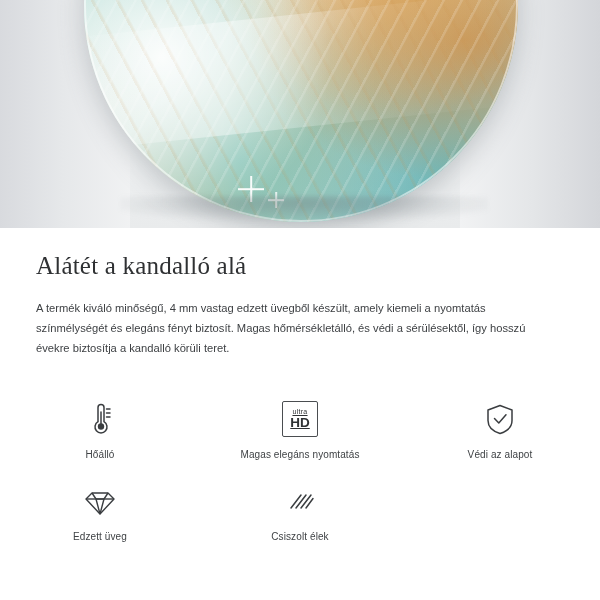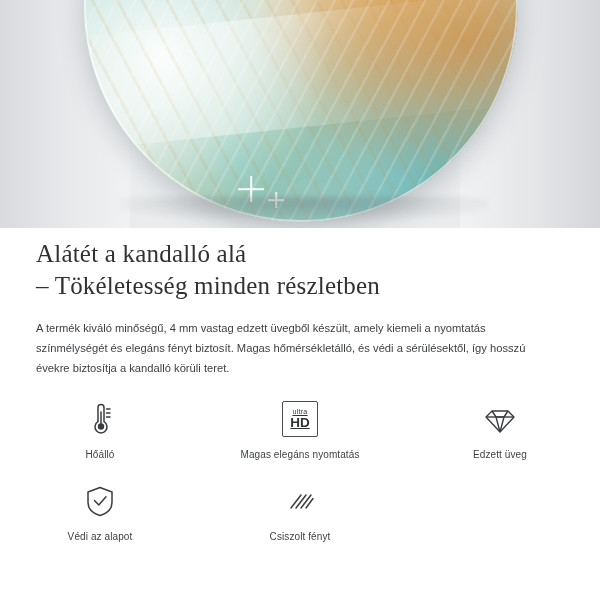--- a/index.html
+++ b/index.html
@@ -134,21 +134,21 @@
 
   
   .content {
     position: absolute;
     left: 0;
     top: 228px;
     width: 600px;
   }
   .headline {
     margin: 0;
-    padding: 10px 36px 0 36px;
+    padding: 22px 36px 0 36px;
     font-family: "Liberation Serif", serif;
     font-weight: 400;
     font-size: 25px;
     line-height: 32px;
     color: #2f3133;
     letter-spacing: 0.2px;
   }
   .headline .l2 { display: block; }
 
   .paragraph {
@@ -224,21 +224,20 @@
     </div>
 
     <div class="sparkle s1"></div>
     <div class="sparkle s2"></div>
     <div class="hero-shadow"></div>
   </div>
 
   <div class="content">
     <h1 class="headline">
       <span>Alátét a kandalló alá</span>
-      <span class="l2">– Tökéletesség minden részletben</span>
     </h1>
     <p class="paragraph">A termék kiváló minőségű, 4 mm vastag edzett üvegből készült, amely kiemeli a nyomtatás színmélységét és elegáns fényt biztosít. Magas hőmérsékletálló, és védi a sérülésektől, így hosszú évekre biztosítja a kandalló körüli teret.</p>
   </div>
 
   <div class="features">
 
     <div class="feature">
       <div class="feature-icon">
         <svg width="40" height="40" viewBox="0 0 40 40" fill="none" stroke="#3a3d40" stroke-width="1.5" stroke-linecap="round">
           <path d="M18 8.5a3 3 0 0 1 6 0v14.2a6 6 0 1 1-6 0z"></path>
@@ -257,48 +256,48 @@
         <div class="hd-badge">
           <span class="u">ultra</span>
           <span class="hd">HD</span>
         </div>
       </div>
       <div class="feature-label">Magas elegáns nyomtatás</div>
     </div>
 
     <div class="feature">
       <div class="feature-icon">
+        <svg width="40" height="40" viewBox="0 0 40 40" fill="none" stroke="#3a3d40" stroke-width="1.5" stroke-linejoin="round" stroke-linecap="round">
+          <path d="M20 6.5 L32 11 v10.5c0 6.3-5 10.8-12 13-7-2.2-12-6.7-12-13V11z"></path>
+          <polyline points="14.5,19.5 18.8,24 26,15.8"></polyline>
+        </svg>
+      </div>
+      <div class="feature-label">Védi az alapot</div>
+    </div>
+
+    <div class="feature">
+      <div class="feature-icon">
         <svg width="40" height="40" viewBox="0 0 40 40" fill="none" stroke="#3a3d40" stroke-width="1.4" stroke-linejoin="round">
           <path d="M12 12 L28 12 L34 18 L20 33 L6 18 Z"></path>
           <path d="M6 18 H34"></path>
           <path d="M12 12 L16 18 L20 33"></path>
           <path d="M28 12 L24 18 L20 33"></path>
           <path d="M16 18 H24"></path>
         </svg>
       </div>
       <div class="feature-label">Edzett üveg</div>
     </div>
 
     <div class="feature">
       <div class="feature-icon">
-        <svg width="40" height="40" viewBox="0 0 40 40" fill="none" stroke="#3a3d40" stroke-width="1.5" stroke-linejoin="round" stroke-linecap="round">
-          <path d="M20 6.5 L32 11 v10.5c0 6.3-5 10.8-12 13-7-2.2-12-6.7-12-13V11z"></path>
-          <polyline points="14.5,19.5 18.8,24 26,15.8"></polyline>
-        </svg>
-      </div>
-      <div class="feature-label">Védi az alapot</div>
-    </div>
-
-    <div class="feature">
-      <div class="feature-icon">
         <svg width="40" height="40" viewBox="0 0 40 40" fill="none" stroke="#3a3d40" stroke-width="1.5" stroke-linecap="round">
           <line x1="11" y1="27" x2="21" y2="14"></line>
           <line x1="16" y1="27" x2="26" y2="14"></line>
           <line x1="21" y1="27" x2="31" y2="14"></line>
           <line x1="26" y1="27" x2="33" y2="17.5"></line>
         </svg>
       </div>
-      <div class="feature-label">Csiszolt fényt</div>
+      <div class="feature-label">Csiszolt élek</div>
     </div>
 
 
   </div>
 </div>
 
 </body></html>

